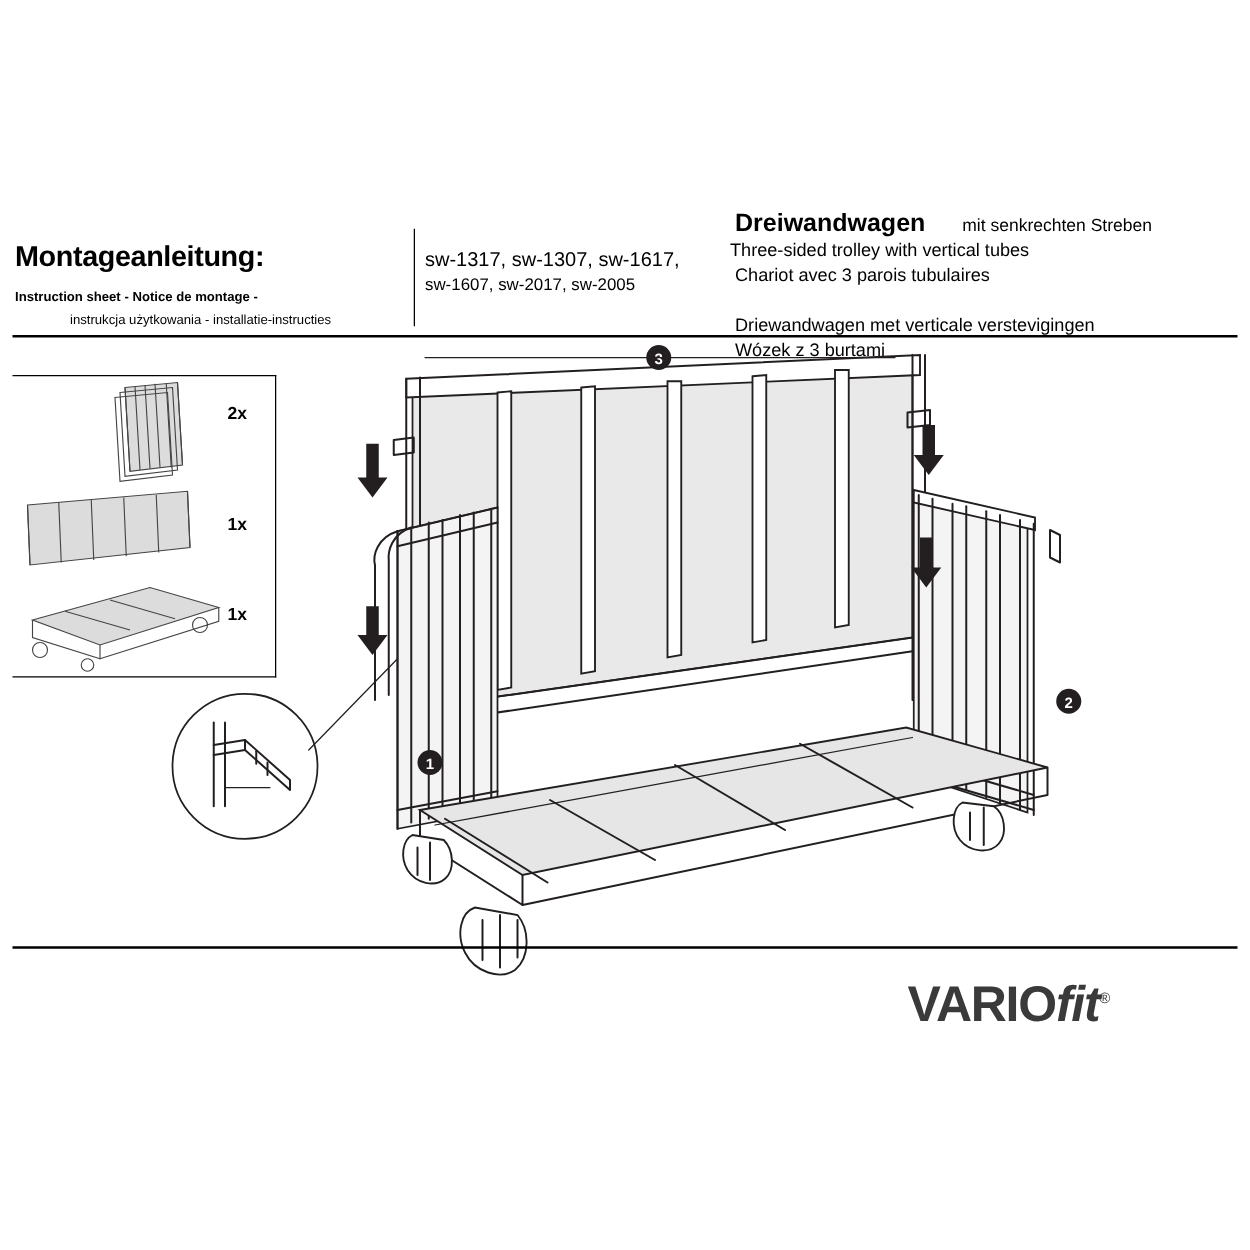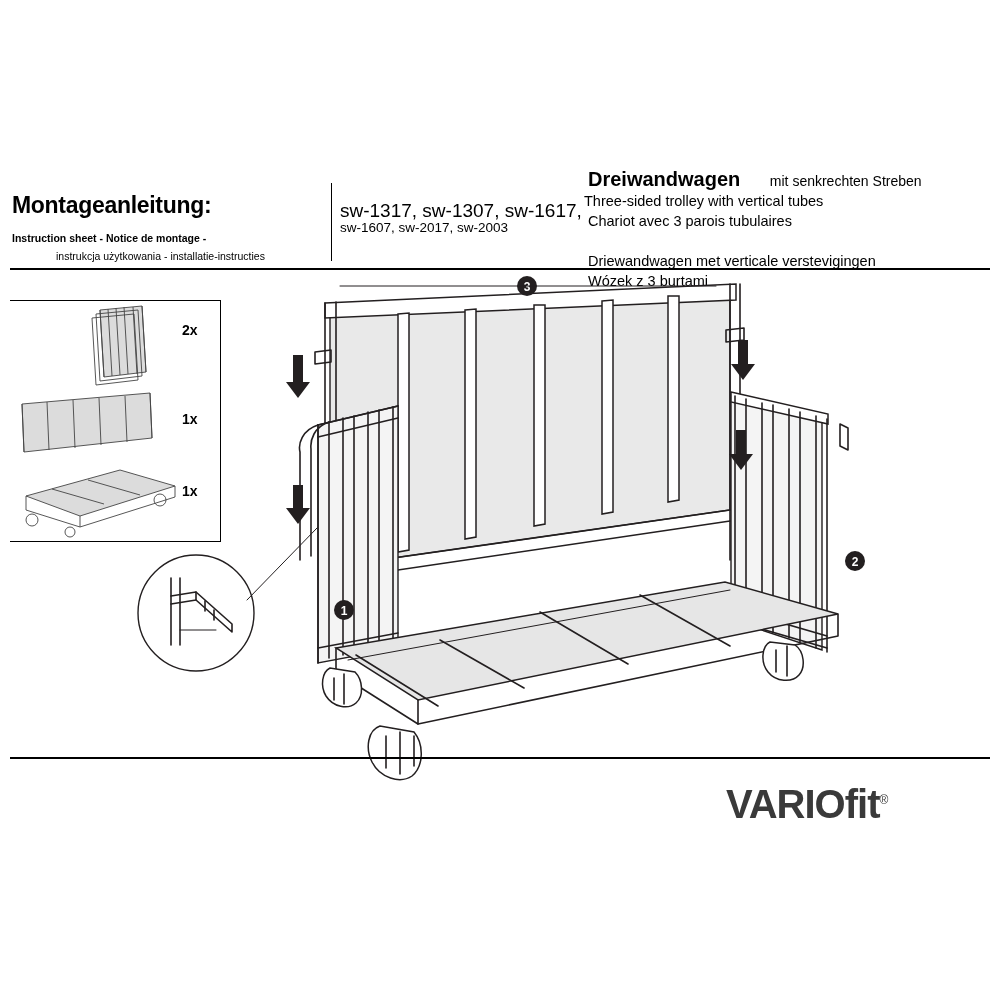--- a/index.html
+++ b/index.html
@@ -7,34 +7,34 @@
   .sheet{position:relative;width:1000px;height:1000px;}
 
   
   .hdr-rule-top{position:absolute;left:10px;top:268px;width:980px;height:2px;background:#000;}
   .hdr-divider{position:absolute;left:331px;top:183px;width:1px;height:78px;background:#000;}
 
   .title-main{position:absolute;left:12px;top:192px;font-size:23px;font-weight:bold;letter-spacing:-0.3px;white-space:nowrap;}
   .title-sub1{position:absolute;left:12px;top:232px;font-size:10.5px;white-space:nowrap;font-weight:bold;}
   .title-sub2{position:absolute;left:12px;top:250px;font-size:10.5px;white-space:nowrap;padding-left:44px;}
 
-  .codes-l1{position:absolute;left:340px;top:200px;font-size:19px;white-space:nowrap;text-align:center;}
+  .codes-l1{position:absolute;left:340px;top:200px;font-size:16px;white-space:nowrap;text-align:center;}
   .codes-l2{position:absolute;left:340px;top:220px;font-size:13.5px;white-space:nowrap;}
 
   .prod-de{position:absolute;left:588px;top:168px;font-size:20px;font-weight:bold;white-space:nowrap;}
   .prod-de .sm{font-size:14px;font-weight:normal;padding-left:24px;}
   .prod-en{position:absolute;left:584px;top:193px;font-size:14.5px;white-space:nowrap;}
   .prod-fr{position:absolute;left:588px;top:213px;font-size:14.5px;white-space:nowrap;}
   .prod-pl{position:absolute;left:588px;top:233px;font-size:14.5px;white-space:nowrap;margin-top:40px;}
   .prod-nl{position:absolute;left:588px;top:253px;font-size:14.5px;white-space:nowrap;}
 
   
   .ftr-rule{position:absolute;left:10px;top:757px;width:980px;height:2px;background:#000;}
   .brand{position:absolute;left:726px;top:782px;font-size:40px;font-weight:bold;letter-spacing:-1px;color:#3a3a3a;white-space:nowrap;}
-  .brand .it{font-weight:bold;}
+  .brand .it{font-style:italic;font-weight:bold;}
   .brand .reg{font-size:12px;vertical-align:super;font-weight:normal;}
 
   
   .parts-box{position:absolute;left:10px;top:300px;width:210px;height:240px;border:1px solid #000;border-left:none;background:#fff;}
   .qty{position:absolute;font-size:14px;font-weight:600;}
   .qty1{left:182px;top:322px;}
   .qty2{left:182px;top:411px;}
   .qty3{left:182px;top:483px;}
 
   
@@ -57,21 +57,21 @@
 <div class="sheet">
 
   <div class="hdr-rule-top"></div>
   <div class="hdr-divider"></div>
 
   <div class="title-main">Montageanleitung:</div>
   <div class="title-sub1">Instruction sheet - Notice de montage  -</div>
   <div class="title-sub2">instrukcja użytkowania - installatie-instructies</div>
 
   <div class="codes-l1">sw-1317,  sw-1307,  sw-1617,</div>
-  <div class="codes-l2">sw-1607,  sw-2017,  sw-2003</div>
+  <div class="codes-l2">sw-1607,  sw-2017,  sw-2005</div>
 
   <div class="prod-de">
     <span>Dreiwandwagen</span>
     <span class="sm">mit senkrechten Streben</span>
   </div>
   <div class="prod-en">Three-sided trolley with vertical tubes</div>
   <div class="prod-fr">Chariot avec 3 parois tubulaires</div>
   <div class="prod-pl">Wózek z 3 burtami</div>
   <div class="prod-nl">Driewandwagen met verticale verstevigingen</div>
 

